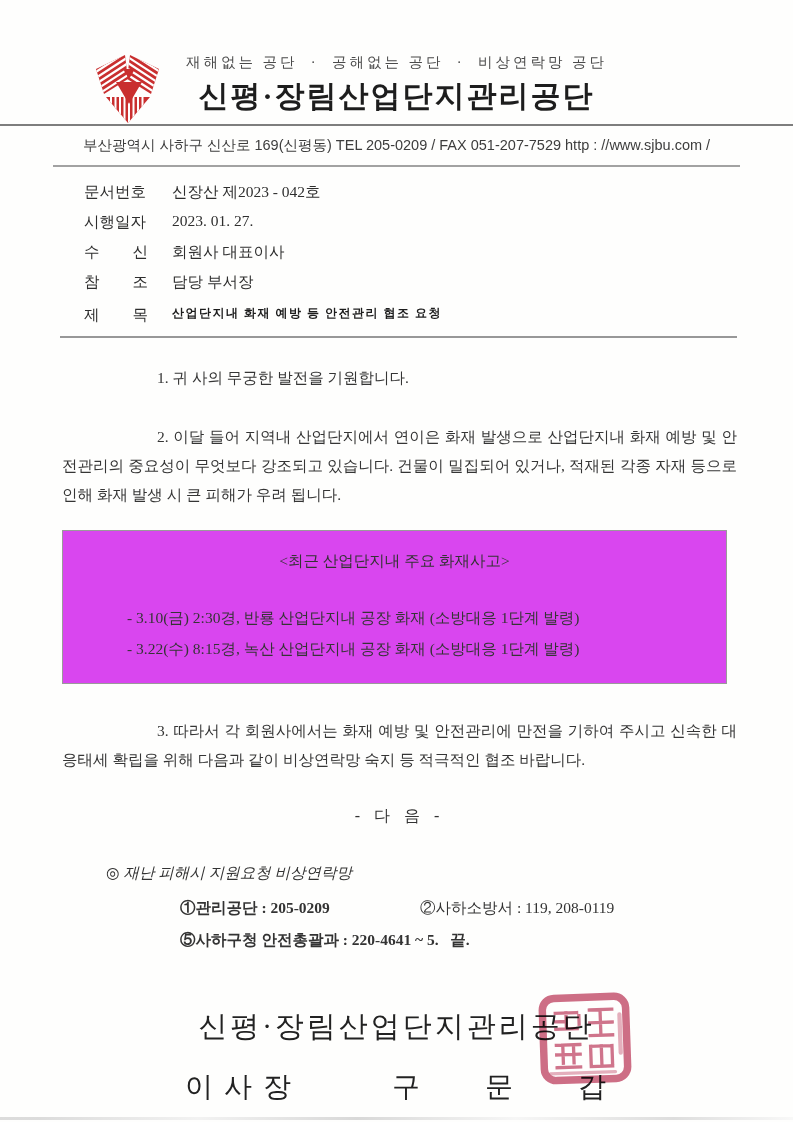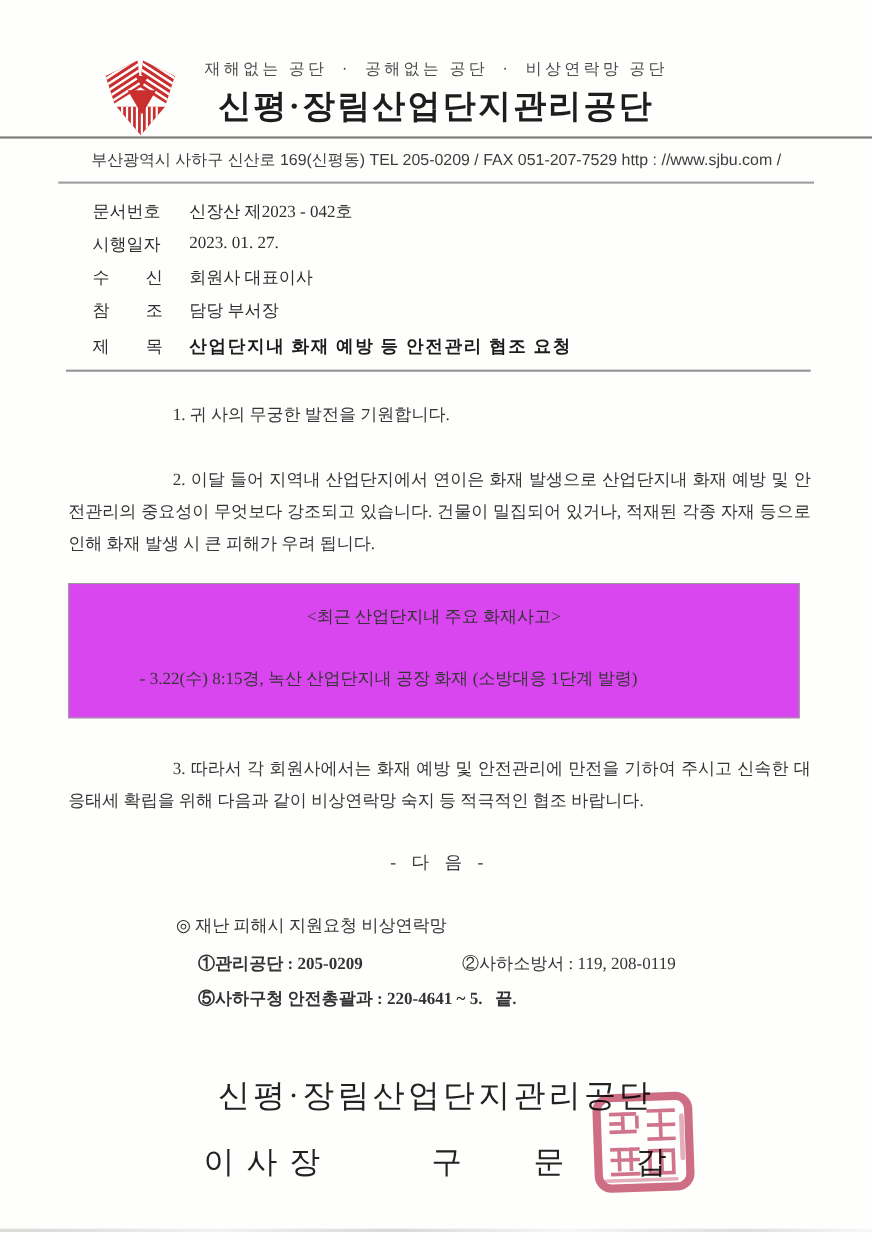--- a/index.html
+++ b/index.html
@@ -33,21 +33,21 @@
 
   
   .meta{margin:15px 0 0 84px;font-size:15.5px;color:#2e2e2e;}
   .meta-row{display:flex;align-items:flex-start;margin-bottom:9px;}
   .meta-label{
     display:inline-block;width:64px;
     text-align:justify;text-align-last:justify;
   }
   .meta-value{margin-left:24px;white-space:pre;}
   .meta-row-title{margin-top:12px;}
-  .meta-row-title .meta-value{font-weight:bold;font-size:16px;letter-spacing:1.5px;color:#1c1c1c;}
+  .meta-row-title .meta-value{font-weight:bold;font-size:12px;letter-spacing:1.5px;color:#1c1c1c;}
   .rule-body{height:0;border:none;border-top:2px solid #989898;margin:10px 56px 0 60px;}
 
   
   .content{margin:0 56px 0 62px;font-size:15.5px;line-height:29px;color:#353535;}
   .para{text-align:justify;text-indent:95px;margin:0;}
   .para1{margin-top:25px;}
   .para2{margin-top:30px;}
   .para3{margin-top:32px;}
 
   .notice-box{
@@ -60,21 +60,21 @@
   .notice-items{margin-top:27px;}
   .notice-item{margin-left:56px;line-height:31px;white-space:pre;}
 
   .separator{
     margin-top:27px;text-align:center;
     font-size:16px;letter-spacing:5px;color:#333;white-space:pre;
   }
 
   
   .contacts{margin-top:28px;font-size:15.5px;color:#333;}
-  .contacts-heading{margin-left:98px;white-space:pre;}
+  .contacts-heading{margin-left:44px;white-space:pre;font-style:italic;}
   .contact-row{display:flex;margin-left:118px;margin-top:10px;line-height:22px;}
   .contact-left{width:240px;white-space:pre;font-weight:bold;}
   .contact-right{white-space:pre;}
 
   
   .sig{margin-top:56px;text-align:center;color:#222;}
   .sig-org{font-size:29px;font-weight:500;letter-spacing:3px;}
   .sig-name{margin-top:21px;font-size:28px;letter-spacing:2px;white-space:pre;}
 
   .seal{
@@ -177,20 +177,21 @@
   </div>
   <hr class="rule-body">
 
   <div class="content">
     <p class="para para1">1. 귀 사의 무궁한 발전을 기원합니다.</p>
     <p class="para para2">2. 이달 들어 지역내 산업단지에서 연이은 화재 발생으로 산업단지내 화재 예방 및 안전관리의 중요성이 무엇보다 강조되고 있습니다. 건물이 밀집되어 있거나, 적재된 각종 자재 등으로 인해 화재 발생 시 큰 피해가 우려 됩니다.</p>
 
     <div class="notice-box">
       <div class="notice-title">&lt;최근 산업단지내 주요 화재사고&gt;</div>
       <div class="notice-items">
+        <div class="notice-item">- 3.10(금) 2:30경, 반룡 산업단지내 공장 화재 (소방대응 1단계 발령)</div>
         <div class="notice-item">- 3.22(수) 8:15경, 녹산 산업단지내 공장 화재 (소방대응 1단계 발령)</div>
       </div>
     </div>
 
     <p class="para para3">3. 따라서 각 회원사에서는 화재 예방 및 안전관리에 만전을 기하여 주시고 신속한 대응태세 확립을 위해 다음과 같이 비상연락망 숙지 등 적극적인 협조 바랍니다.</p>
 
     <div class="separator">- 다 음 -</div>
 
     <div class="contacts">
       <div class="contacts-heading">◎ 재난 피해시 지원요청 비상연락망</div>

